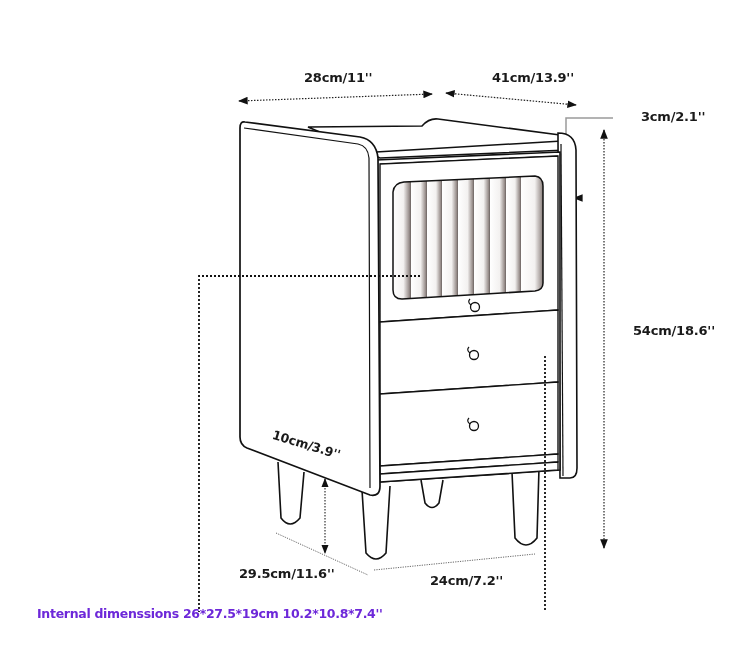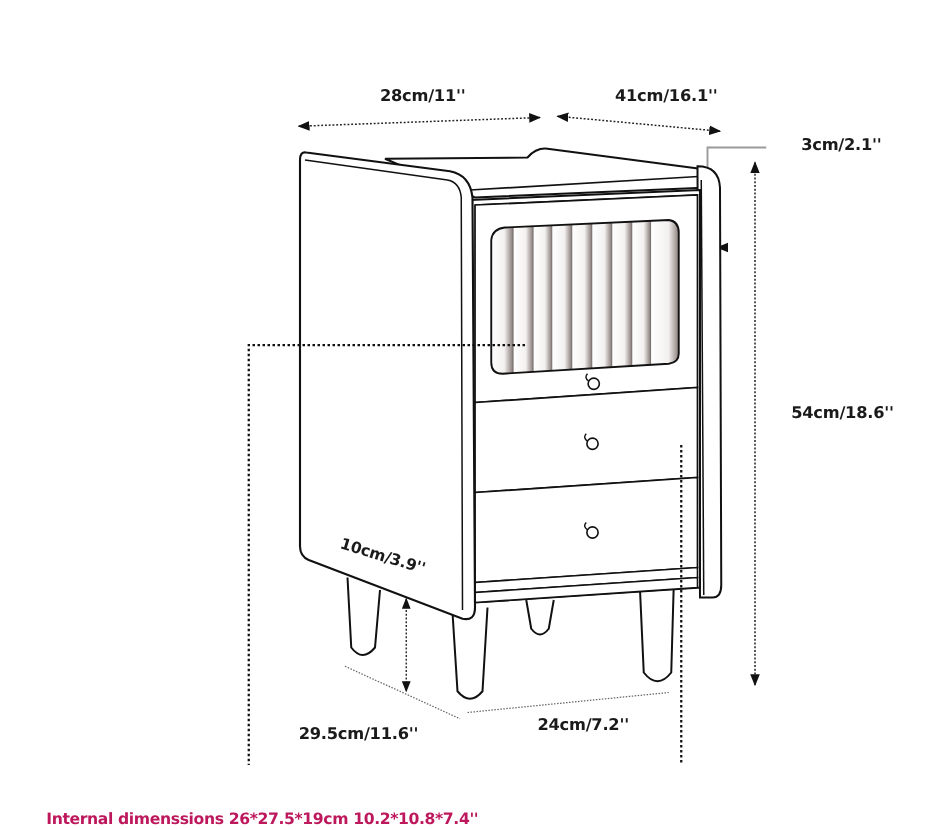--- a/index.html
+++ b/index.html
@@ -1,20 +1,20 @@
 <!DOCTYPE html>
 <html><head>
   <meta charset="utf-8">
   <style>
     html, body { margin: 0; padding: 0; background: #ffffff; }
     body { width: 750px; height: 664px; position: relative; overflow: hidden; font-family: "DejaVu Sans", sans-serif; }
     #stage { position: absolute; left: 0; top: 0; width: 750px; height: 532px; margin-left: 30px; }
     .lbl { position: absolute; font-family: "DejaVu Sans", sans-serif; font-weight: bold; color: #1a1a1a; white-space: nowrap; font-size: 13px; letter-spacing: -0.2px; }
     .lbl-rot { transform-origin: left top; transform: rotate(17deg); font-size: 12.5px; }
-    .foot { position: absolute; top: 647px; font-family: "DejaVu Sans", sans-serif; font-weight: bold; font-size: 12.5px; color: #be185d; white-space: nowrap; letter-spacing: -0.3px; }
+    .foot { position: absolute; top: 606px; font-family: "DejaVu Sans", sans-serif; font-weight: bold; font-size: 12.5px; color: #6d28d9; white-space: nowrap; letter-spacing: -0.3px; }
   </style>
 </head>
 <body>
 
 <div id="stage">
   <svg width="750" height="664" viewBox="0 0 750 664" xmlns="http://www.w3.org/2000/svg">
     <defs>
       <marker id="ah" viewBox="0 0 10 10" refX="9" refY="5" markerWidth="8" markerHeight="8" orient="auto-start-reverse">
         <path d="M0,1 L10,5 L0,9 z" fill="#111"></path>
       </marker>
@@ -138,21 +138,21 @@
 
     <g>
       <polyline points="390,276 169,276 169,612" fill="none" stroke="#111" stroke-width="1.8" stroke-dasharray="2,2"></polyline>
     </g>
     <g>
       <line x1="515" y1="356" x2="515" y2="612" stroke="#111" stroke-width="1.8" stroke-dasharray="2,2"></line>
     </g>
   </svg>
 
   <div class="lbl" style="left:274px; top:70px;">28cm/11''</div>
-  <div class="lbl" style="left:462px; top:70px;">41cm/16.1''</div>
+  <div class="lbl" style="left:462px; top:70px;">41cm/13.9''</div>
   <div class="lbl" style="left:611px; top:109px;">3cm/2.1''</div>
   <div class="lbl" style="left:603px; top:323px;">54cm/18.6''</div>
   <div class="lbl lbl-rot" style="left:245px; top:427px;">10cm/3.9''</div>
-  <div class="lbl" style="left:209px; top:580px;">29.5cm/11.6''</div>
+  <div class="lbl" style="left:209px; top:566px;">29.5cm/11.6''</div>
   <div class="lbl" style="left:400px; top:573px;">24cm/7.2''</div>
 
   <div class="foot" style="left:7px;">Internal dimenssions 26*27.5*19cm  10.2*10.8*7.4''</div>
 </div>
 
 </body></html>

